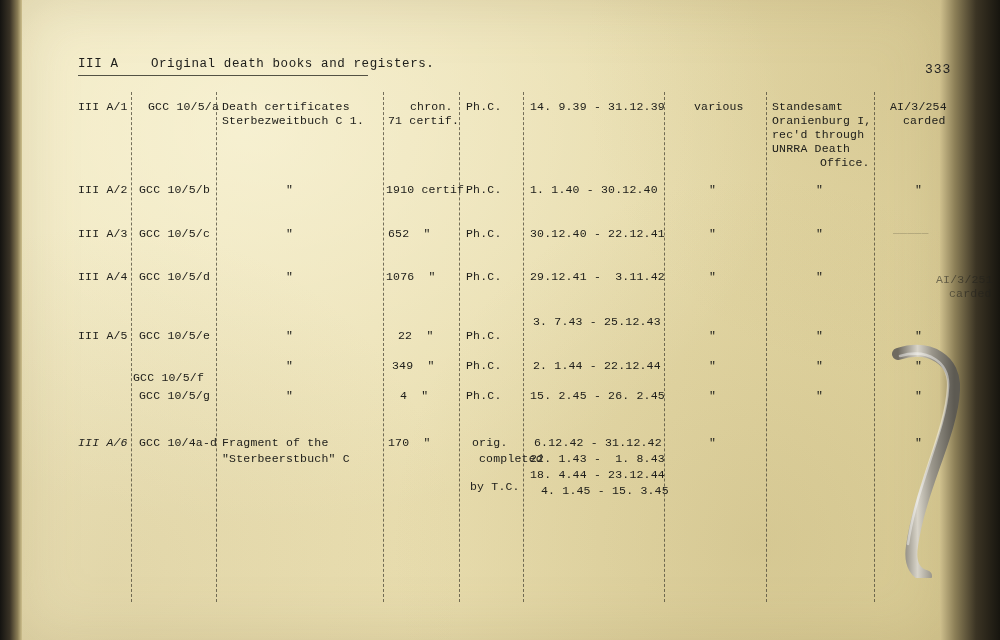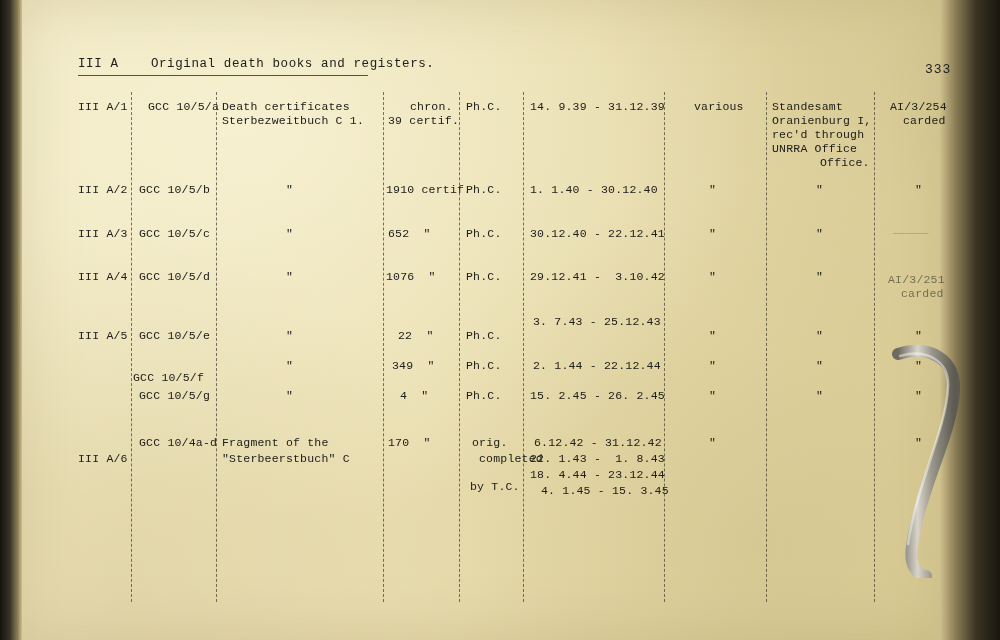--- a/index.html
+++ b/index.html
@@ -84,21 +84,21 @@
     width: 0;
     border-left: 1px dashed #4a4636;
     opacity: .75;
   }
   .pageno {
     position: absolute;
     font-size: 13px;
     color: #222;
     letter-spacing: 1px;
   }
-  .faint { opacity: .55; }
+  .faint { opacity: .55; margin-left: 48px; }
   .vfaint { opacity: .35; }
 </style>
 </head>
 <body>
 
 <div id="page">
 
   <div id="sheet"></div>
 
   <div id="gutter-left"></div>
@@ -117,28 +117,28 @@
   <div class="vrule" style="left:664px; top:92px; height:510px;"></div>
   <div class="vrule" style="left:766px; top:92px; height:510px;"></div>
   <div class="vrule" style="left:874px; top:92px; height:510px;"></div>
 
   <div>
     <div class="ln" style="left:78px;  top:100px;">III A/1</div>
     <div class="ln" style="left:148px; top:100px;">GCC 10/5/a</div>
     <div class="ln" style="left:222px; top:100px;">Death certificates</div>
     <div class="ln" style="left:222px; top:114px;">Sterbezweitbuch C 1.</div>
     <div class="ln" style="left:410px; top:100px;">chron.</div>
-    <div class="ln" style="left:388px; top:114px;">39 certif.</div>
+    <div class="ln" style="left:388px; top:114px;">71 certif.</div>
     <div class="ln" style="left:466px; top:100px;">Ph.C.</div>
     <div class="ln" style="left:530px; top:100px;">14. 9.39 - 31.12.39</div>
     <div class="ln" style="left:694px; top:100px;">various</div>
     <div class="ln" style="left:772px; top:100px;">Standesamt</div>
     <div class="ln" style="left:772px; top:114px;">Oranienburg I,</div>
     <div class="ln" style="left:772px; top:128px;">rec'd through</div>
-    <div class="ln" style="left:772px; top:142px;">UNRRA Office</div>
+    <div class="ln" style="left:772px; top:142px;">UNRRA Death</div>
     <div class="ln" style="left:820px; top:156px;">Office.</div>
     <div class="ln" style="left:890px; top:100px;">AI/3/254</div>
     <div class="ln" style="left:903px; top:114px;">carded</div>
   </div>
 
   <div>
     <div class="ln" style="left:78px;  top:183px;">III A/2</div>
     <div class="ln" style="left:139px; top:183px;">GCC 10/5/b</div>
     <div class="ln" style="left:286px; top:183px;">"</div>
     <div class="ln" style="left:386px; top:183px;">1910 certif.</div>
@@ -160,21 +160,21 @@
     <div class="ln" style="left:816px; top:227px;">"</div>
     <div class="ln vfaint" style="left:893px; top:223px;">_____</div>
   </div>
 
   <div>
     <div class="ln" style="left:78px;  top:270px;">III A/4</div>
     <div class="ln" style="left:139px; top:270px;">GCC 10/5/d</div>
     <div class="ln" style="left:286px; top:270px;">"</div>
     <div class="ln" style="left:386px; top:270px;">1076  "</div>
     <div class="ln" style="left:466px; top:270px;">Ph.C.</div>
-    <div class="ln" style="left:530px; top:270px;">29.12.41 -  3.10.42</div>
+    <div class="ln" style="left:530px; top:270px;">29.12.41 -  3.11.42</div>
     <div class="ln" style="left:709px; top:270px;">"</div>
     <div class="ln" style="left:816px; top:270px;">"</div>
     <div class="ln faint" style="left:888px; top:273px;">AI/3/251</div>
     <div class="ln faint" style="left:901px; top:287px;">carded</div>
   </div>
 
   <div>
     <div class="ln" style="left:78px;  top:329px;text-align:center;">III A/5</div>
     <div class="ln" style="left:139px; top:329px;">GCC 10/5/e</div>
     <div class="ln" style="left:286px; top:329px;">"</div>
@@ -202,21 +202,21 @@
     <div class="ln" style="left:286px; top:389px;">"</div>
     <div class="ln" style="left:400px; top:389px;">4  "</div>
     <div class="ln" style="left:466px; top:389px;">Ph.C.</div>
     <div class="ln" style="left:530px; top:389px;">15. 2.45 - 26. 2.45</div>
     <div class="ln" style="left:709px; top:389px;">"</div>
     <div class="ln" style="left:816px; top:389px;">"</div>
     <div class="ln" style="left:915px; top:389px;">"</div>
   </div>
 
   <div>
-    <div class="ln" style="left:78px;  top:452px;">III A/6</div>
+    <div class="ln" style="left:78px;  top:436px;font-style:italic;">III A/6</div>
     <div class="ln" style="left:139px; top:436px;">GCC 10/4a-d</div>
     <div class="ln" style="left:222px; top:436px;">Fragment of the</div>
     <div class="ln" style="left:222px; top:452px;">"Sterbeerstbuch" C</div>
     <div class="ln" style="left:388px; top:436px;">170  "</div>
     <div class="ln" style="left:472px; top:436px;">orig.</div>
     <div class="ln" style="left:479px; top:452px;">completed</div>
     <div class="ln" style="left:470px; top:468px;margin-top:12px;">by T.C.</div>
     <div class="ln" style="left:534px; top:436px;">6.12.42 - 31.12.42</div>
     <div class="ln" style="left:530px; top:452px;">22. 1.43 -  1. 8.43</div>
     <div class="ln" style="left:530px; top:468px;">18. 4.44 - 23.12.44</div>

